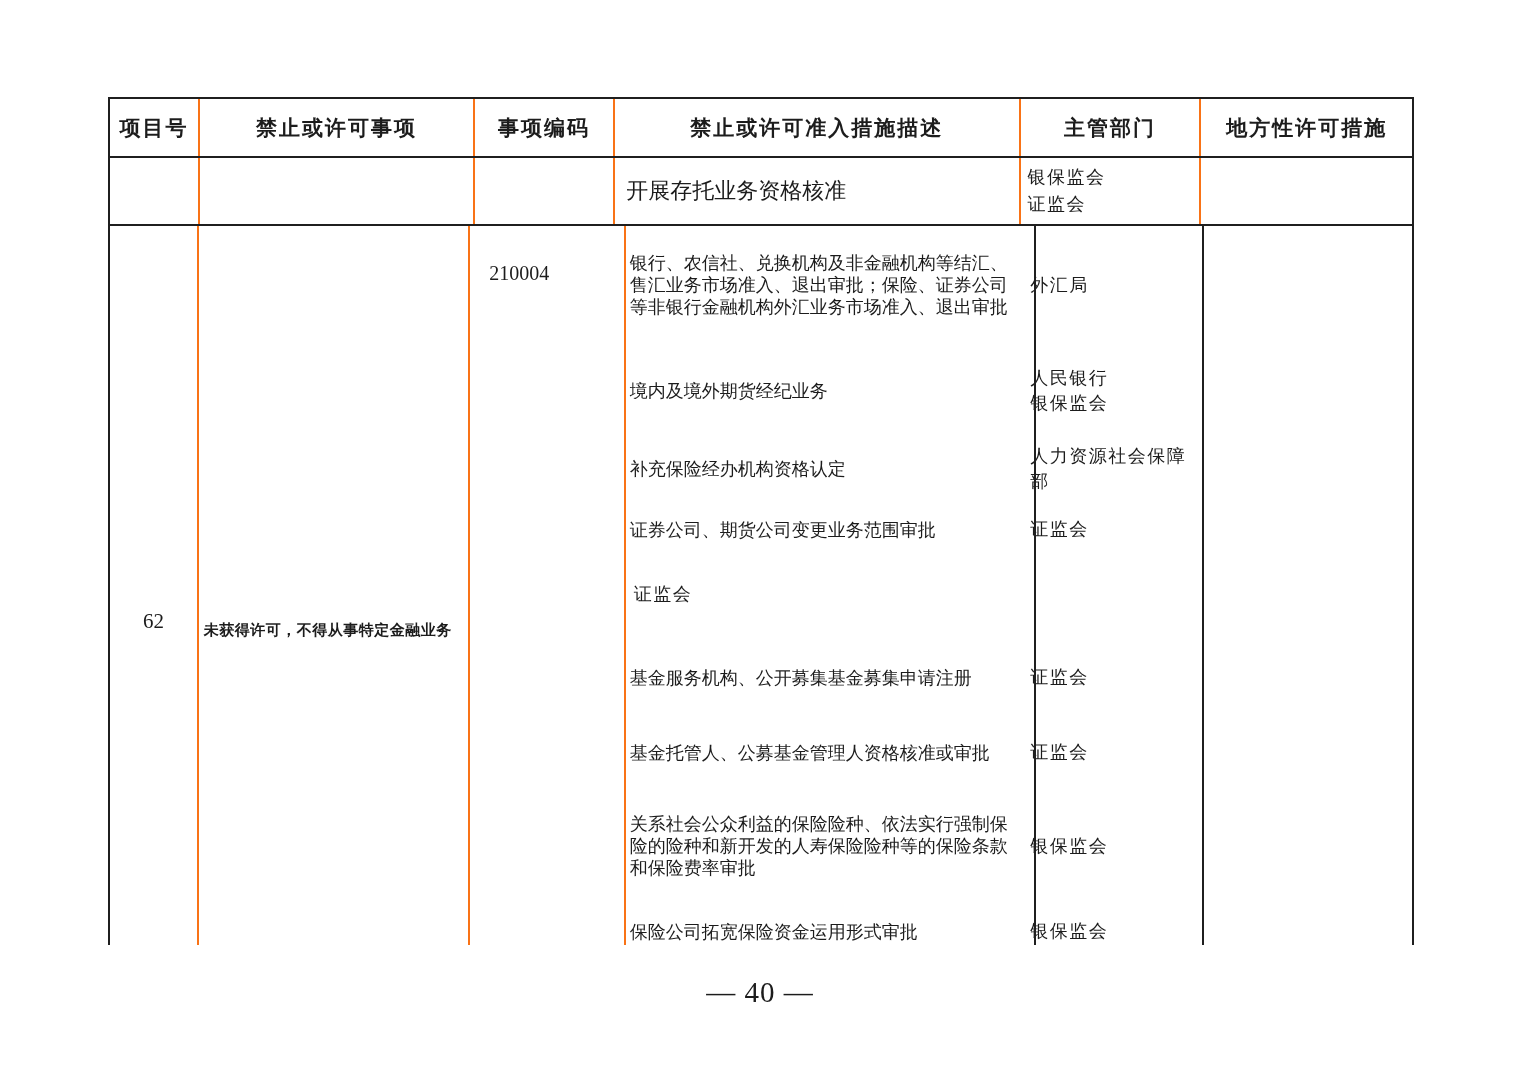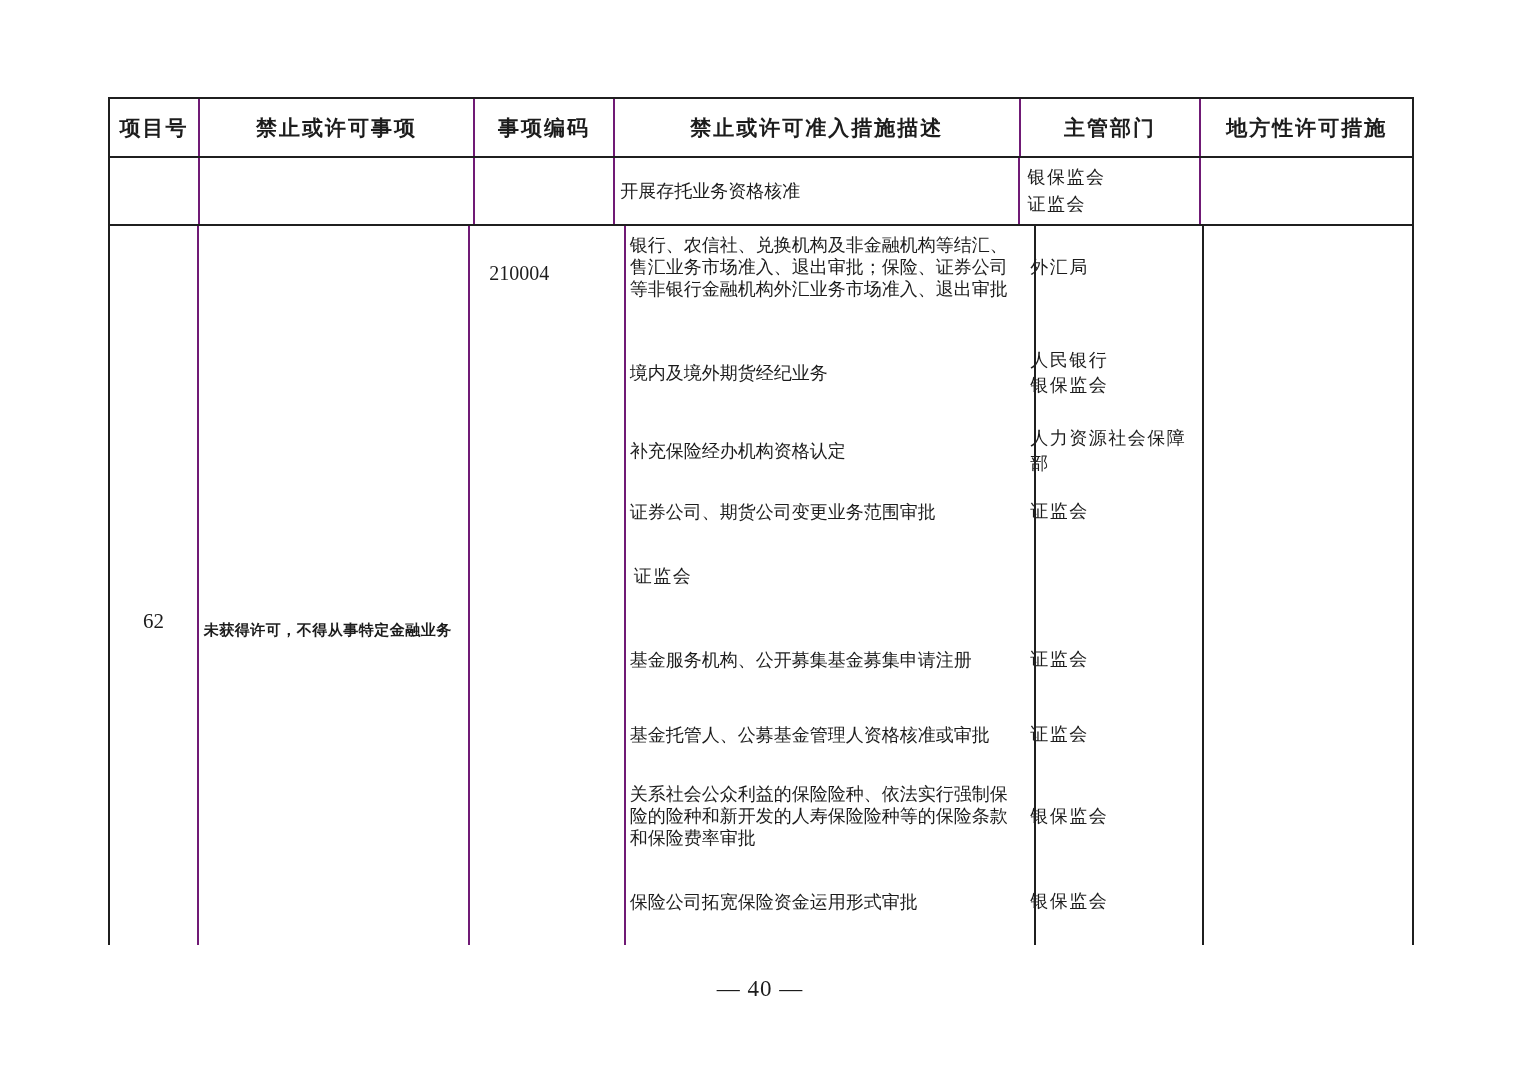--- a/index.html
+++ b/index.html
@@ -31,21 +31,21 @@
   }
   .tr {
     display: flex;
     border-bottom: 2px solid #1f1f1f;
     box-sizing: border-box;
   }
   .tr-header { height: 59px; }
   .tr-cont   { height: 68px; }
   .tr-main   { height: 719px; border-bottom: none; }
   .cell {
-    border-right: 2px solid #701a75;
+    border-right: 2px solid #f97316;
     box-sizing: border-box;
     overflow: hidden;
   }
   .cell.last { border-right: none; }
   .w1 { width: 91px; }
   .w2 { width: 278px; }
   .w3 { width: 142px; }
   .w4 { width: 410px; }
   .w5 { width: 183px; }
   .w6 { width: 213px; }
@@ -55,23 +55,23 @@
     justify-content: center;
     font-weight: bold;
     font-size: 21px;
     letter-spacing: 2px;
     white-space: nowrap;
   }
   
   .cont-desc {
     display: flex;
     align-items: center;
-    font-size: 18px;
+    font-size: 22px;
     line-height: 22px;
-    padding-left: 5px;
+    padding-left: 11px;
   }
   .cont-dept {
     display: flex;
     flex-direction: column;
     justify-content: center;
     font-size: 18px;
     line-height: 27px;
     letter-spacing: 1.5px;
     padding-left: 7px;
   }
@@ -107,21 +107,21 @@
   }
   .num-text {
     position: relative;
     top: 36px;
   }
   .measures-area {
     width: 593px;
     position: relative;
     border-right: 2px solid #1f1f1f;
     box-sizing: border-box;
-    padding-top: 8px;
+    padding-top: 26px;
     overflow: hidden;
   }
   .vline {
     position: absolute;
     left: 408px;
     top: 0;
     bottom: 0;
     width: 2px;
     background: #1f1f1f;
   }
@@ -144,21 +144,21 @@
     font-size: 18px;
     line-height: 25px;
     letter-spacing: 1.5px;
   }
   .page-number {
     position: absolute;
     left: 0;
     right: 0;
     top: 976px;
     text-align: center;
-    font-size: 23px;
+    font-size: 29px;
     letter-spacing: 1px;
   }
 </style>
 </head>
 <body>
 
 <div class="page">
 
   <div class="doc-table">
 
@@ -245,21 +245,21 @@
             </div>
           </div>
           <div class="measure-block" style="height: 61px;">
             <div class="measure-inner">
               <div class="m-desc">基金托管人、公募基金管理人资格核准或审批</div>
               <div class="m-dept">
                 <div>证监会</div>
               </div>
             </div>
           </div>
-          <div class="measure-block" style="height: 106px;">
+          <div class="measure-block" style="height: 106px; margin-top: 12px;">
             <div class="measure-inner">
               <div class="m-desc">关系社会公众利益的保险险种、依法实行强制保险的险种和新开发的人寿保险险种等的保险条款和保险费率审批</div>
               <div class="m-dept">
                 <div>银保监会</div>
               </div>
             </div>
           </div>
           <div class="measure-block" style="height: 51px;">
             <div class="measure-inner">
               <div class="m-desc">保险公司拓宽保险资金运用形式审批</div>

